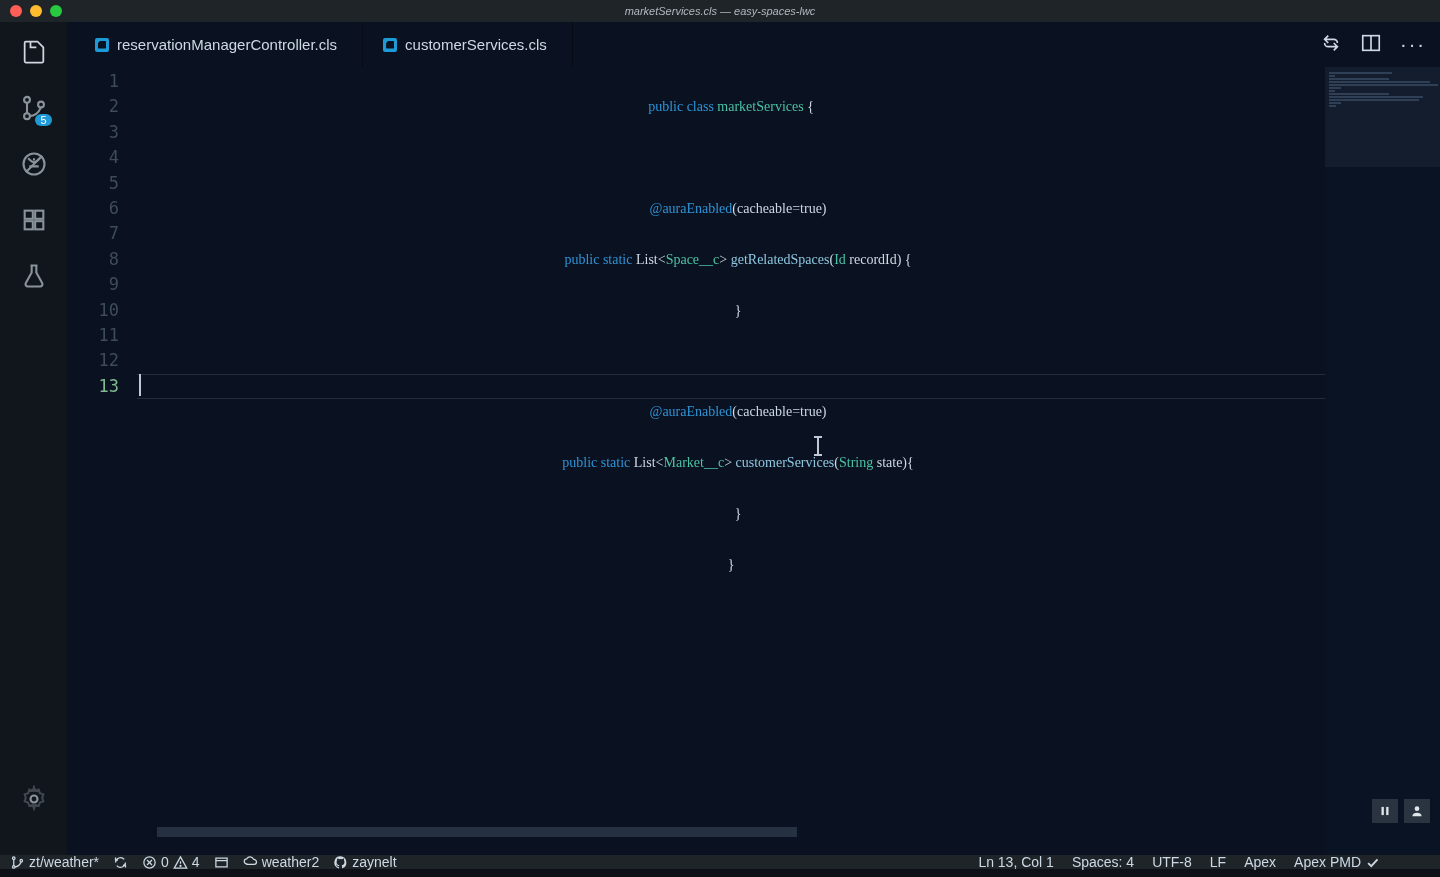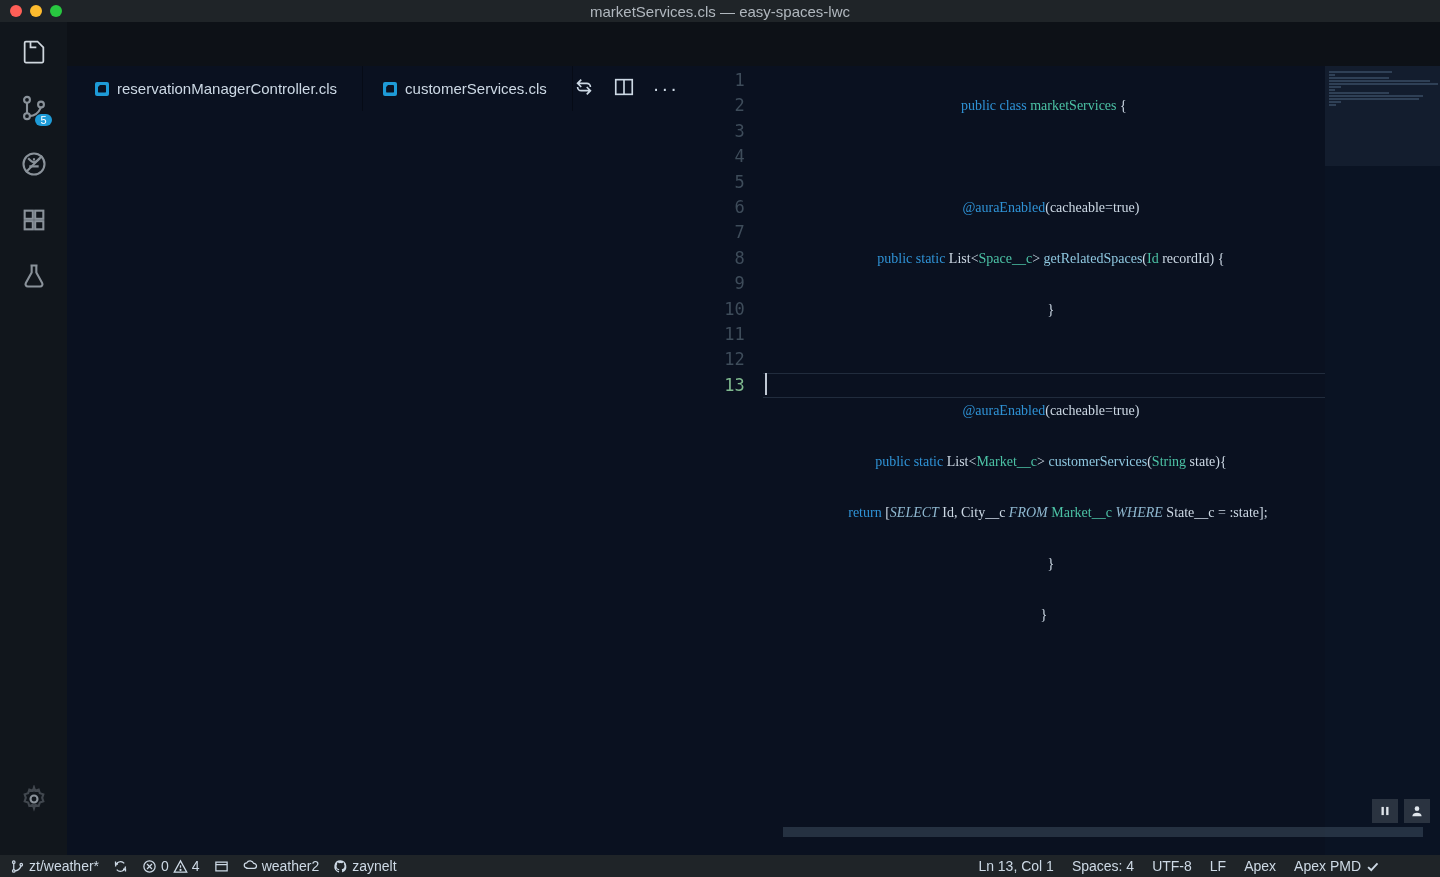--- a/index.html
+++ b/index.html
@@ -5,32 +5,32 @@
   * { margin: 0; padding: 0; box-sizing: border-box; }
   html, body { width: 1440px; height: 877px; overflow: hidden; font-family: -apple-system, "Segoe UI", sans-serif; background: #0d1117; }
 
   
   .title-bar { height: 22px; background: #1f2428; display: flex; align-items: center; position: relative; }
   .traffic-lights { display: flex; gap: 8px; padding-left: 10px; }
   .traffic-light { width: 12px; height: 12px; border-radius: 50%; }
   .tl-close { background: #ff5f57; }
   .tl-min { background: #febc2e; }
   .tl-max { background: #28c840; }
-  .window-title { position: absolute; left: 0; right: 0; text-align: center; color: #b0b7be; font-size: 15px; font-weight: 400; pointer-events: none; }
+  .window-title { position: absolute; left: 0; right: 0; text-align: center; color: #b0b7be; font-size: 11px; font-weight: 400; pointer-events: none; font-style: italic; }
 
   
   .main-layout { height: 833px; display: flex; }
   .activity-bar { width: 67px; background: #11161c; display: flex; flex-direction: column; align-items: center; padding-top: 14px; gap: 24px; position: relative; }
   .activity-icon { width: 32px; height: 32px; display:flex; align-items:center; justify-content:center; color: #8a929a; cursor:pointer; }
   .activity-icon svg { width: 28px; height: 28px; }
   .activity-icon.active { color: #d0d7de; }
   .badge { background:#1e9bd7; color:white; font-size:11px; border-radius:8px; padding:0 5px; position:absolute; transform:translate(10px,12px); }
   .activity-bottom { position:absolute; bottom:40px; }
 
-  .editor-group { flex: 1; display: flex; background: #0a1120; margin-top: 44px; }
+  .editor-group { flex: 1; display: flex; flex-direction: column; background: #0a1120; }
 
   
   .tab-bar { height: 45px; display: flex; align-items: stretch; background: #0a1120; }
   .tab { display:flex; align-items:center; gap:8px; padding:0 25px 0 20px; color:#cdd9e5; font-size:15px; position:relative; border-right:1px solid rgba(0,0,0,0.3); cursor:pointer; }
   .tab.active { color:#fff; }
   .tab.active::after { content:""; position:absolute; left:6px; right:6px; bottom:4px; top:4px; border:1px solid #2f93d6; border-radius:2px; pointer-events:none; }
   .tab-icon { width:14px; height:14px; background:#1e9bd7; border-radius:2px; position:relative; }
   .tab-icon::after { content:""; position:absolute; inset:3px; background:#0a1120; border-radius:1px; clip-path: polygon(30% 0,100% 0,100% 100%,0 100%,0 30%);}
   .tab-close { color:#cdd9e5; font-size:16px; margin-left:6px; }
   .tab-right-icons { margin-left:auto; display:flex; align-items:center; gap:18px; padding-right:14px; color:#cdd9e5; }
@@ -59,21 +59,21 @@
   .mini-line { height:2px; margin:1px 4px; background:#2a3b50; }
 
   
   .h-scroll { position:absolute; bottom:18px; left:90px; height:10px; width:640px; background:rgba(90,110,130,.35); }
 
   
   .overlay-btns { position:absolute; right:10px; bottom:32px; display:flex; gap:6px; }
   .overlay-btn { width:26px; height:24px; background:#2a3340; display:flex; align-items:center; justify-content:center; color:#e0e6ec; font-size:14px; cursor:pointer;}
 
   
-  .status-bar { height:22px; background:#1f2428; display:flex; align-items:center; color:#cdd9e5; font-size:14px; }
+  .status-bar { height:14px; background:#1f2428; display:flex; align-items:center; color:#cdd9e5; font-size:14px; }
   .status-left { display:flex; align-items:center; gap:14px; padding-left:10px; }
   .status-right { margin-left:auto; display:flex; align-items:center; gap:18px; padding-right:60px; }
   .status-bar svg { width:15px; height:15px; vertical-align:middle; }
   .status-item { display:flex; align-items:center; gap:4px; cursor:pointer; }
 
   
   .ibeam { position:absolute; left:680px; top:370px; width:2px; height:18px; background:#c0c8d4; }
   .ibeam::before, .ibeam::after { content:""; position:absolute; left:-3px; width:8px; height:2px; background:#c0c8d4; }
   .ibeam::before { top:-1px; }
   .ibeam::after { bottom:-1px; }
@@ -183,21 +183,20 @@
 
       <div class="code">
 <div><span class="tok-kw">public</span> <span class="tok-kw">class</span> <span class="tok-type">marketServices</span><span> {</span></div>
 <div><span></span>&nbsp;</div>
 <div>    <span class="tok-ann">@auraEnabled</span><span>(cacheable=true)</span></div>
 <div>    <span class="tok-kw">public</span> <span class="tok-kw">static</span> <span>List</span><span>&lt;</span><span class="tok-type">Space__c</span><span>&gt;</span><span class="tok-fn"> getRelatedSpaces</span><span>(</span><span class="tok-type">Id</span><span> recordId) {</span></div>
 <div><span>    }</span></div>
 <div><span></span>&nbsp;</div>
 <div>    <span class="tok-ann">@auraEnabled</span><span>(cacheable=true)</span></div>
 <div>    <span class="tok-kw">public</span> <span class="tok-kw">static</span> <span>List</span><span>&lt;</span><span class="tok-type">Market__c</span><span>&gt;</span><span class="tok-fn"> customerServices</span><span>(</span><span class="tok-type">String</span><span> state){</span></div>
-<div>        <span class="tok-return">return</span><span> [</span><span class="tok-sql">SELECT</span><span> Id, City__c </span><span class="tok-sql">FROM</span><span class="tok-type"> Market__c </span><span class="tok-sql">WHERE</span><span> State__c = :state];</span></div>
 <div><span>    }</span></div>
 <div><span>}</span></div>
 <div><span></span>&nbsp;</div>
         <div class="cursor-line-highlight"></div>
         <div class="text-cursor"></div>
         <div class="ibeam"></div>
       </div>
 
       <div class="minimap">
         <div class="minimap-scroll"></div>

